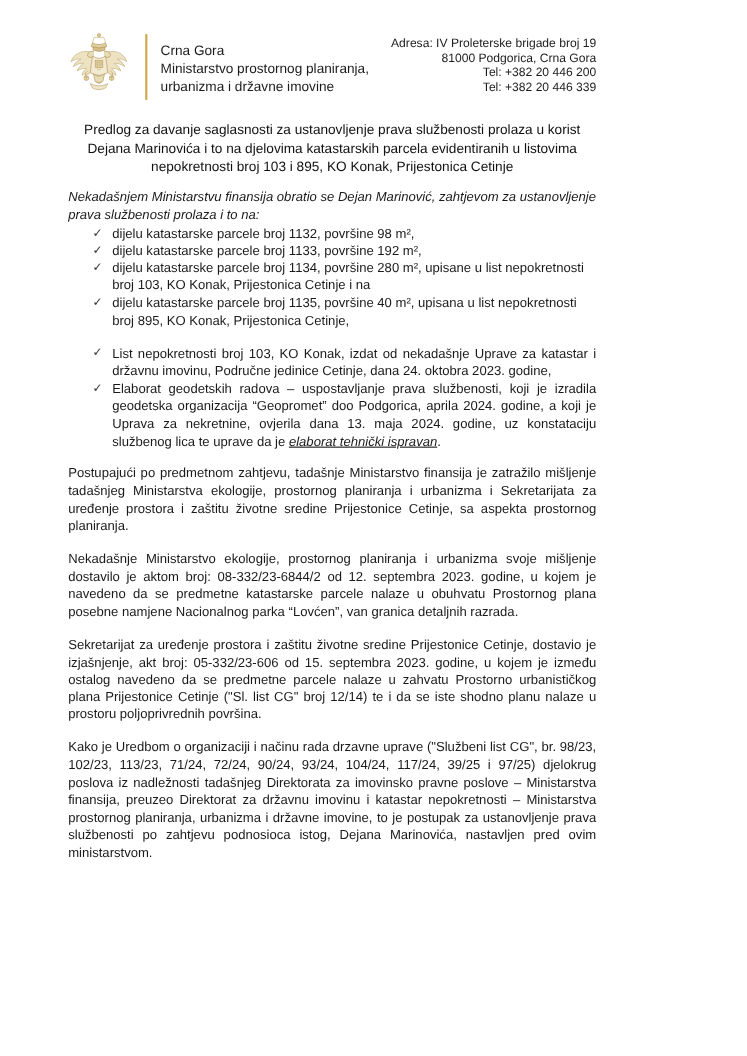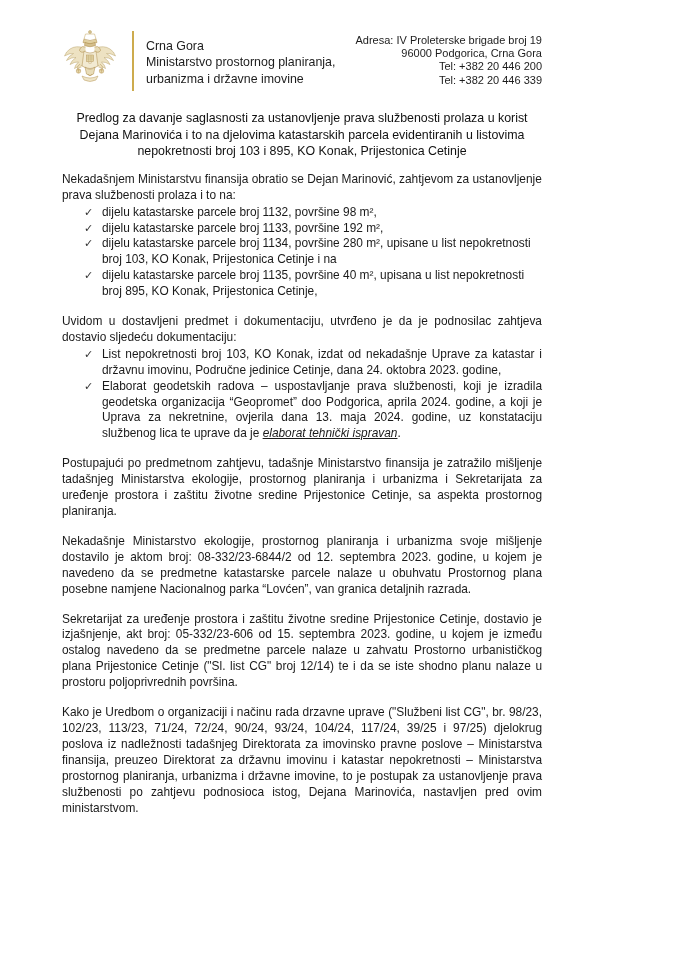--- a/index.html
+++ b/index.html
@@ -88,20 +88,21 @@
     line-height: 15.9px;
   }
   p.para {
     margin: 0 0 14px 0;
     text-align: justify;
     text-justify: inter-word;
     color: #1a1a1a;
   }
   p.para.tight {
     margin-bottom: 1px;
+    font-style: italic;
   }
   p.para.nojust {
     text-align: left;
   }
 
   ul.checklist {
     list-style: none;
     margin: 0 0 14px 0;
     padding: 0;
   }
@@ -176,21 +177,21 @@
 
       <div class="lh-names">
         <div>Crna Gora</div>
         <div>Ministarstvo prostornog planiranja,</div>
         <div>urbanizma i državne imovine</div>
       </div>
     </div>
 
     <div class="lh-right">
       <div>Adresa: IV Proleterske brigade broj 19</div>
-      <div>96000 Podgorica, Crna Gora</div>
+      <div>81000 Podgorica, Crna Gora</div>
       <div>Tel: +382 20 446 200</div>
       <div>Tel: +382 20 446 339</div>
     </div>
   </div>
 
   <div class="doc-title">Predlog za davanje saglasnosti za ustanovljenje prava službenosti prolaza u korist Dejana Marinovića i to na djelovima katastarskih parcela evidentiranih u listovima nepokretnosti broj 103 i 895, KO Konak, Prijestonica Cetinje</div>
 
   <div class="body-block">
 
     <p class="para tight nojust">Nekadašnjem Ministarstvu finansija obratio se Dejan Marinović, zahtjevom za ustanovljenje prava službenosti prolaza i to na:</p>
@@ -208,21 +209,20 @@
         <span class="tick">✓</span>
         <span>dijelu katastarske parcele broj 1134, površine 280 m², upisane u list nepokretnosti broj 103, KO Konak, Prijestonica Cetinje i na</span>
       </li>
       <li>
         <span class="tick">✓</span>
         <span>dijelu katastarske parcele broj 1135, površine 40 m², upisana u list nepokretnosti broj 895, KO Konak, Prijestonica Cetinje,</span>
       </li>
     </ul>
 
 
-    <p class="para tight">Uvidom u dostavljeni predmet i dokumentaciju, utvrđeno je da je podnosilac zahtjeva dostavio sljedeću dokumentaciju:</p>
 
     <ul class="checklist justified">
       <li>
         <span class="tick">✓</span>
         <span>List nepokretnosti broj 103, KO Konak, izdat od nekadašnje Uprave za katastar i državnu imovinu, Područne jedinice Cetinje, dana 24. oktobra 2023. godine,</span>
       </li>
       <li>
         <span class="tick">✓</span>
         <span><span>Elaborat geodetskih radova – uspostavljanje prava službenosti, koji je izradila geodetska organizacija “Geopromet” doo Podgorica, aprila 2024. godine, a koji je Uprava za nekretnine, ovjerila dana 13. maja 2024. godine, uz konstataciju službenog lica te uprave da je </span><span class="ital-und">elaborat tehnički ispravan</span><span>.</span></span>
       </li>

